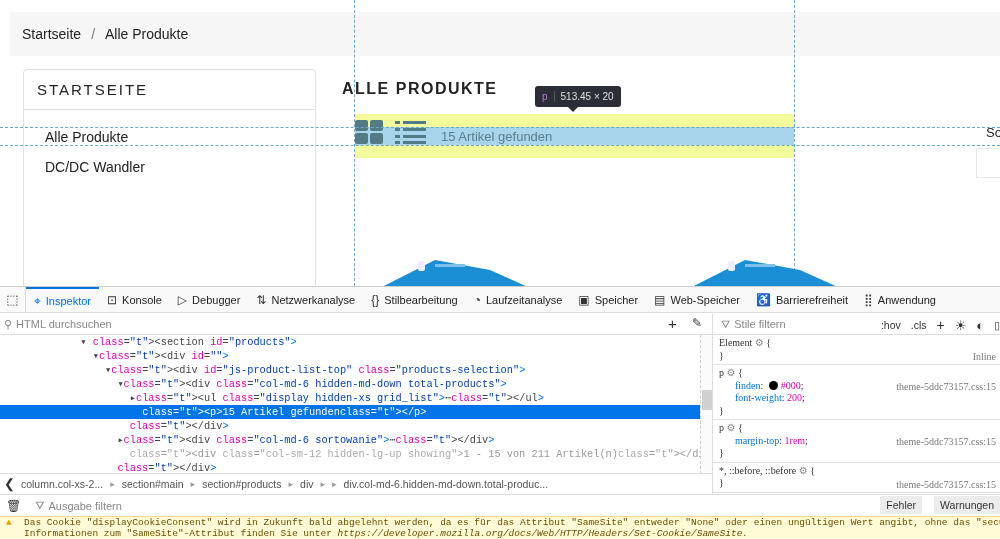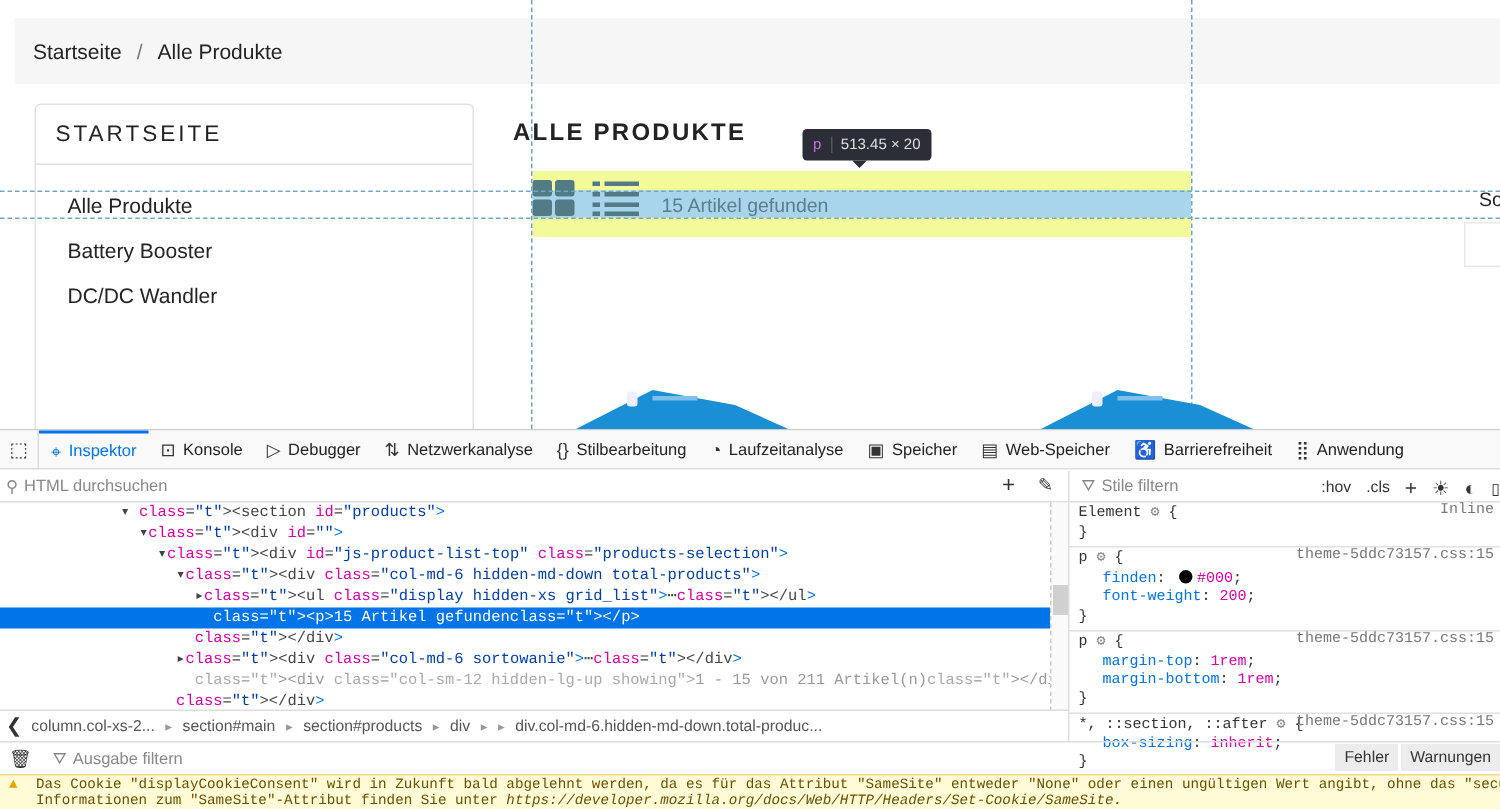--- a/index.html
+++ b/index.html
@@ -49,50 +49,49 @@
 .dim .t,.dim .a,.dim .v{color:#aaa}
 .vscroll{position:absolute;left:700px;top:21px;width:12px;height:139px;border-left:1px dashed #ccc;background:#fafafa}
 .vscroll .thumb{position:absolute;left:1px;top:55px;width:10px;height:20px;background:#d0d0d0}
 .crumbs{position:absolute;left:0;top:186px;width:712px;height:20px;border-top:1px solid #ddd;display:flex;align-items:center;font-size:10.5px;color:#555;white-space:nowrap;overflow:hidden}
 .crumbs .arrow{font-size:13px;margin:0 6px 0 4px;color:#333}
 .crumbs .c{margin-right:7px}
 .crumbs .gt{color:#999;margin-right:7px;font-size:9px}
 .right-pane{position:absolute;left:712px;top:27px;width:288px;height:180px;border-left:1px solid #ddd}
 .rfilter{height:21px;display:flex;align-items:center;padding-left:8px;color:#888;border-bottom:1px solid #ddd;position:relative}
 .rtools{position:absolute;right:0;top:3px;display:flex;gap:10px;color:#333;font-size:10.5px;align-items:center}
-.rules{font-family:Liberation Mono, monospace;font-size:10px;line-height:12.5px;color:#333}
+.rules{font-family:Liberation Serif, serif;font-size:10px;line-height:12.5px;color:#333}
 .rule{border-bottom:1px solid #e0e0e0;padding:2px 4px 2px 6px;position:relative}
-.rule .src{position:absolute;right:4px;top:0;color:#777}
+.rule .src{position:absolute;right:4px;top:16px;color:#777}
 .rule .prop{padding-left:16px}
 .pn{color:#0074e8}.pv{color:#dd00a9}
 .dot{display:inline-block;width:9px;height:9px;border-radius:50%;background:#000;vertical-align:-1px;margin:0 3px}
 .gear{color:#888}
 .console-bar{position:absolute;left:0;top:207px;width:1000px;height:22px;border-top:1px solid #ddd;display:flex;align-items:center;padding-left:6px;color:#888}
 .console-bar .trash{margin-right:14px;color:#333;font-size:12px}
-.console-bar .btns{position:absolute;right:0;top:1px;display:flex;gap:2px}
+.console-bar .btns{position:absolute;right:0;top:1px;display:flex;gap:12px}
 .console-bar .btn{background:#ececec;padding:3px 6px;color:#333;font-size:10.5px}
 .warning{position:absolute;left:0;top:229px;width:1000px;height:24px;background:#fffbd6;border-top:1px solid #f5d68a;font-family:"Liberation Mono",monospace;font-size:9.5px;line-height:11px;color:#6b4f00;padding-left:24px;white-space:nowrap;overflow:hidden}
 .warning .wi{position:absolute;left:6px;top:0;color:#e8a300}
 .warning i{font-style:italic}
 </style>
 </head>
 <body>
 
 <div class="page">
   <div class="breadcrumb">
     <span>Startseite</span>
     <span class="sep">/</span>
     <span>Alle Produkte</span>
   </div>
 
   <div class="sidebox">
     <div class="head">STARTSEITE</div>
     <ul>
       <li>Alle Produkte</li>
-      <li>Battery Booster</li>
       <li>DC/DC Wandler</li>
     </ul>
   </div>
 
   <div class="main-title">ALLE PRODUKTE</div>
 
   <div class="hl-margin"></div>
   <div class="hl-content"></div>
 
   <div class="grid-icon">
@@ -230,22 +229,22 @@
         <span>.cls</span>
         <span style="font-size:14px">+</span>
         <span style="font-size:13px">☀</span>
         <span style="font-size:13px">◐</span>
         <span>▯</span>
       </div>
     </div>
     <div class="rules" id="rules">
         <div class="rule"><span>Element</span> <span class="gear">⚙</span> {<span class="src">Inline</span><div>}</div></div>
         <div class="rule"><span>p</span> <span class="gear">⚙</span> {<span class="src">theme-5ddc73157.css:15</span><div class="prop"><span class="pn">finden</span>: <span class="dot" style="background:#000000"></span><span class="pv">#000</span>;</div><div class="prop"><span class="pn">font-weight</span>: <span class="pv">200</span>;</div><div>}</div></div>
-        <div class="rule"><span>p</span> <span class="gear">⚙</span> {<span class="src">theme-5ddc73157.css:15</span><div class="prop"><span class="pn">margin-top</span>: <span class="pv">1rem</span>;</div><div class="prop"><span class="pn">margin-bottom</span>: <span class="pv">1rem</span>;</div><div>}</div></div>
-        <div class="rule"><span>*, ::section, ::after</span> <span class="gear">⚙</span> {<span class="src">theme-5ddc73157.css:15</span><div class="prop"><span class="pn">box-sizing</span>: <span class="pv">inherit</span>;</div><div>}</div></div>
+        <div class="rule"><span>p</span> <span class="gear">⚙</span> {<span class="src">theme-5ddc73157.css:15</span><div class="prop"><span class="pn">margin-top</span>: <span class="pv">1rem</span>;</div><div>}</div></div>
+        <div class="rule"><span>*, ::before, ::before</span> <span class="gear">⚙</span> {<span class="src">theme-5ddc73157.css:15</span><div>}</div></div>
       </div>
   </div>
 
   <div class="console-bar">
     <span class="trash">🗑</span>
     <span style="margin-right:4px">⛛</span>
     <span>Ausgabe filtern</span>
     <div class="btns">
       <span class="btn">Fehler</span>
       <span class="btn">Warnungen</span>

